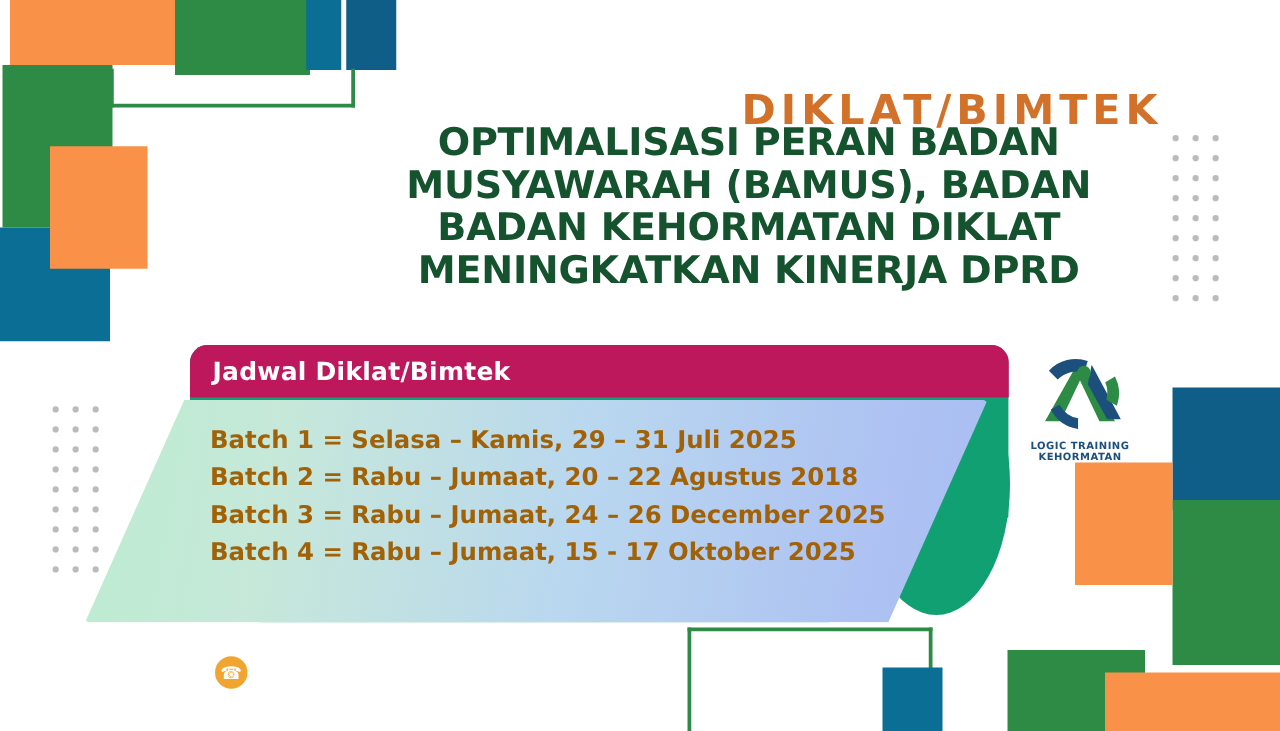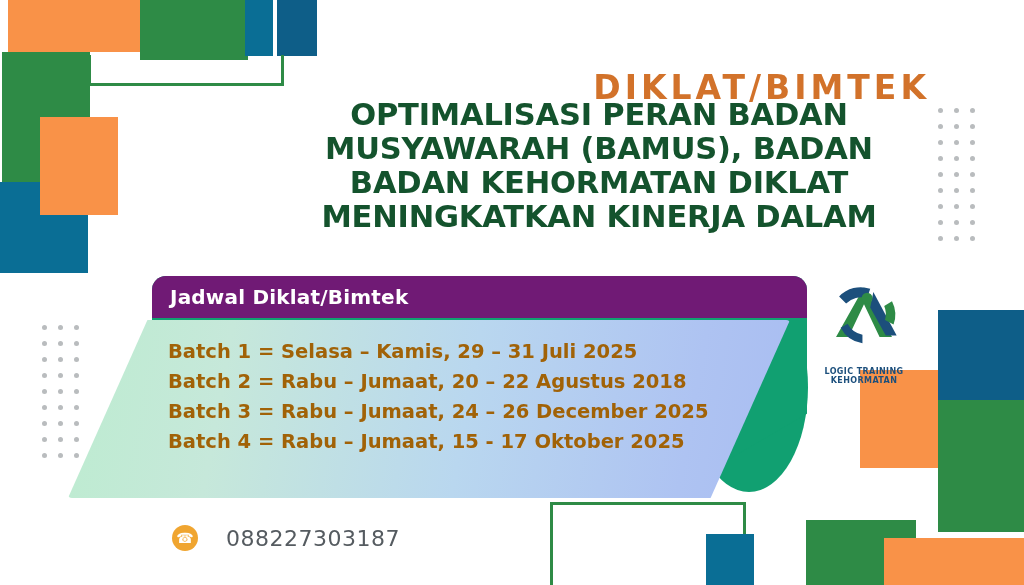--- a/index.html
+++ b/index.html
@@ -100,21 +100,21 @@
     position: absolute;
     left: 690px; top: 282px;
     width: 118px; height: 210px;
     background: #11A071;
     border-radius: 50%;
   }
   .card-header {
     position: absolute;
     left: 152px; top: 276px;
     width: 655px; height: 42px;
-    background: #701a75;
+    background: #be185d;
     border-radius: 14px 14px 0 0;
     display: flex;
     align-items: center;
   }
   .card-header-label {
     margin-left: 18px;
     color: #ffffff;
     font-family: "DejaVu Sans", sans-serif;
     font-weight: bold;
     font-size: 20px;
@@ -145,21 +145,21 @@
 
   
   .logo {
     position: absolute;
     left: 812px; top: 281px;
     width: 104px; height: 100px;
     text-align: center;
   }
   .logo svg { display: block; margin: 0 auto; }
   .logo-text {
-    margin-top: 16px;
+    margin-top: 1px;
     font-family: "DejaVu Sans", sans-serif;
     font-weight: bold;
     font-size: 8px;
     line-height: 9px;
     color: #1c4f7c;
     letter-spacing: 0.4px;
   }
 
   
   .contact {
@@ -266,21 +266,21 @@
       <span></span>
       <span></span>
   </div>
 
   <div class="kicker">DIKLAT/BIMTEK</div>
 
   <div class="title">
     <div>OPTIMALISASI PERAN BADAN</div>
     <div>MUSYAWARAH (BAMUS), BADAN</div>
     <div>BADAN KEHORMATAN DIKLAT</div>
-    <div>MENINGKATKAN KINERJA DALAM</div>
+    <div>MENINGKATKAN KINERJA DPRD</div>
   </div>
 
   <div class="card-backdrop-circle"></div>
   <div class="card-backdrop"></div>
   <div class="card-body"></div>
 
   <div class="card-header">
     <span class="card-header-label">Jadwal Diklat/Bimtek</span>
   </div>
 
@@ -301,16 +301,15 @@
       <circle cx="54" cy="22" r="7" fill="#2E8B46"></circle>
     </svg>
     <div class="logo-text">
       <div>LOGIC TRAINING</div>
       <div>KEHORMATAN</div>
     </div>
   </div>
 
   <div class="contact">
     <span class="phone-badge">☎</span>
-    <span class="phone-number">088227303187</span>
   </div>
 
 </div>
 
 </body></html>

